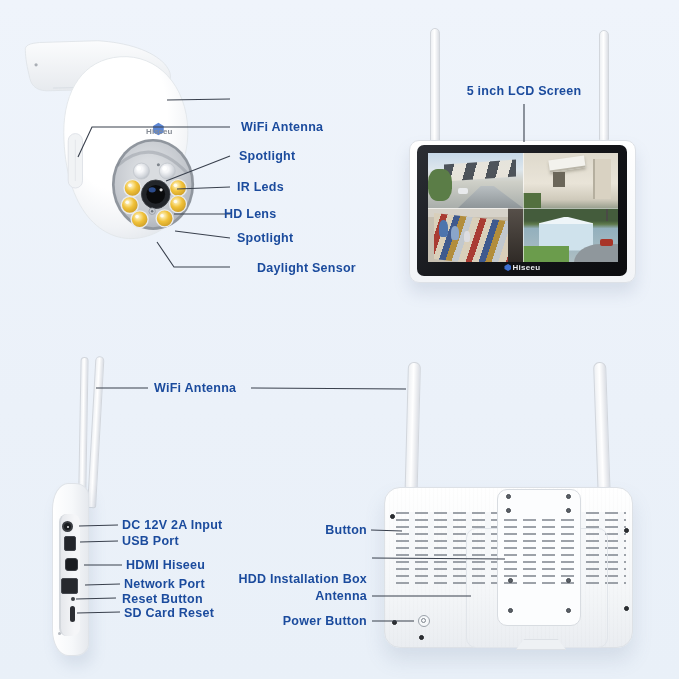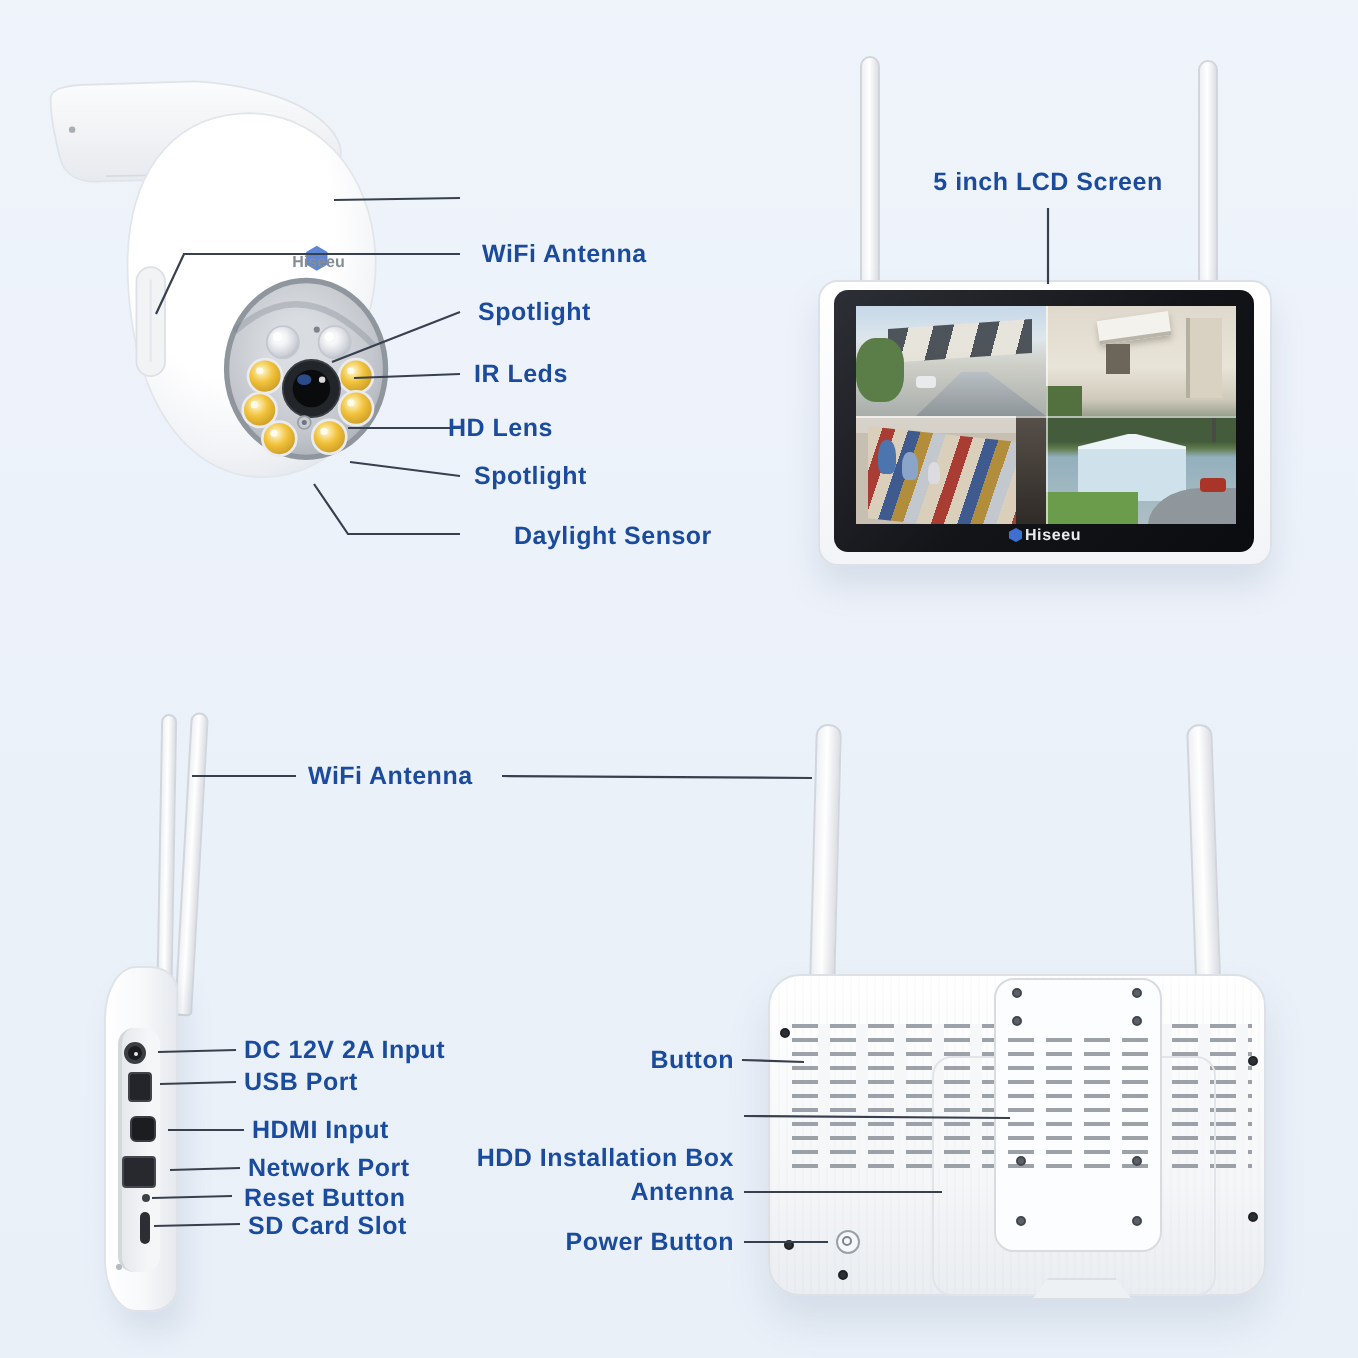--- a/index.html
+++ b/index.html
@@ -251,23 +251,23 @@
   <div class="lbl" style="left:237px;top:180px">IR Leds</div>
   <div class="lbl" style="left:224px;top:207px">HD Lens</div>
   <div class="lbl" style="left:237px;top:231px">Spotlight</div>
   <div class="lbl" style="left:257px;top:261px">Daylight Sensor</div>
 
   <div class="lbl center" style="left:524px;top:84px">5 inch LCD Screen</div>
 
   <div class="lbl" style="left:154px;top:381px">WiFi Antenna</div>
   <div class="lbl" style="left:122px;top:518px">DC 12V 2A Input</div>
   <div class="lbl" style="left:122px;top:534px">USB Port</div>
-  <div class="lbl" style="left:126px;top:558px">HDMI Input</div>
+  <div class="lbl" style="left:126px;top:558px">HDMI Hiseeu</div>
   <div class="lbl" style="left:124px;top:577px">Network Port</div>
   <div class="lbl" style="left:122px;top:592px">Reset Button</div>
-  <div class="lbl" style="left:124px;top:606px">SD Card Slot</div>
+  <div class="lbl" style="left:124px;top:606px">SD Card Reset</div>
 
   <div class="lbl right" style="right:312px;top:523px">Button</div>
   <div class="lbl right" style="right:312px;top:572px">HDD Installation Box</div>
   <div class="lbl right" style="right:312px;top:589px">Antenna</div>
   <div class="lbl right" style="right:312px;top:614px">Power Button</div>
 
 </div>
 
 </body></html>

